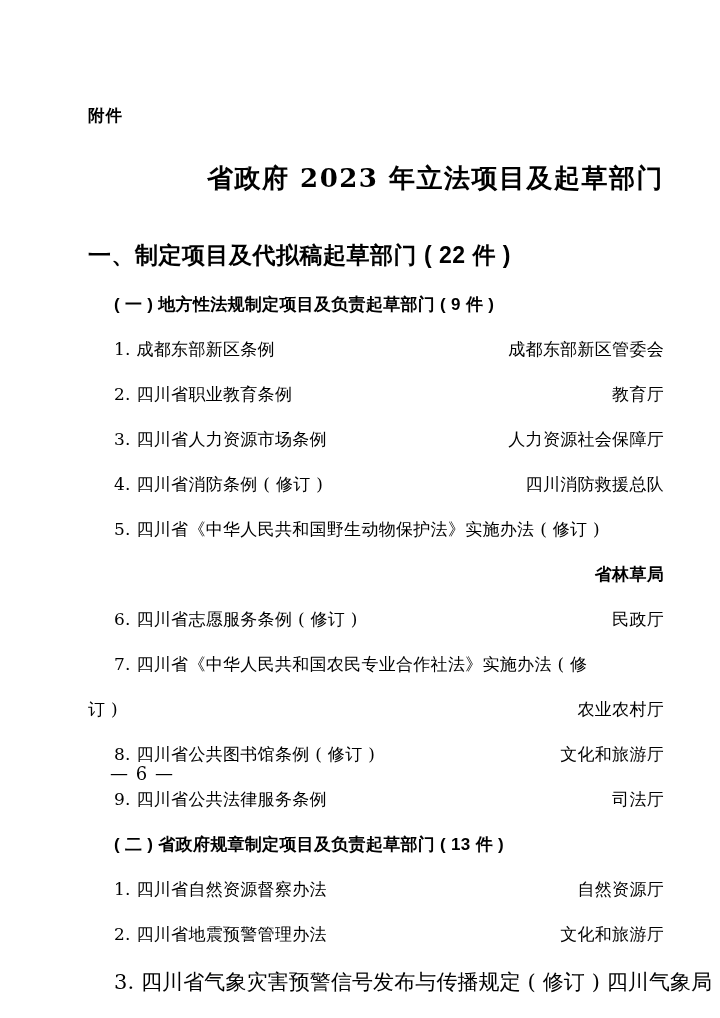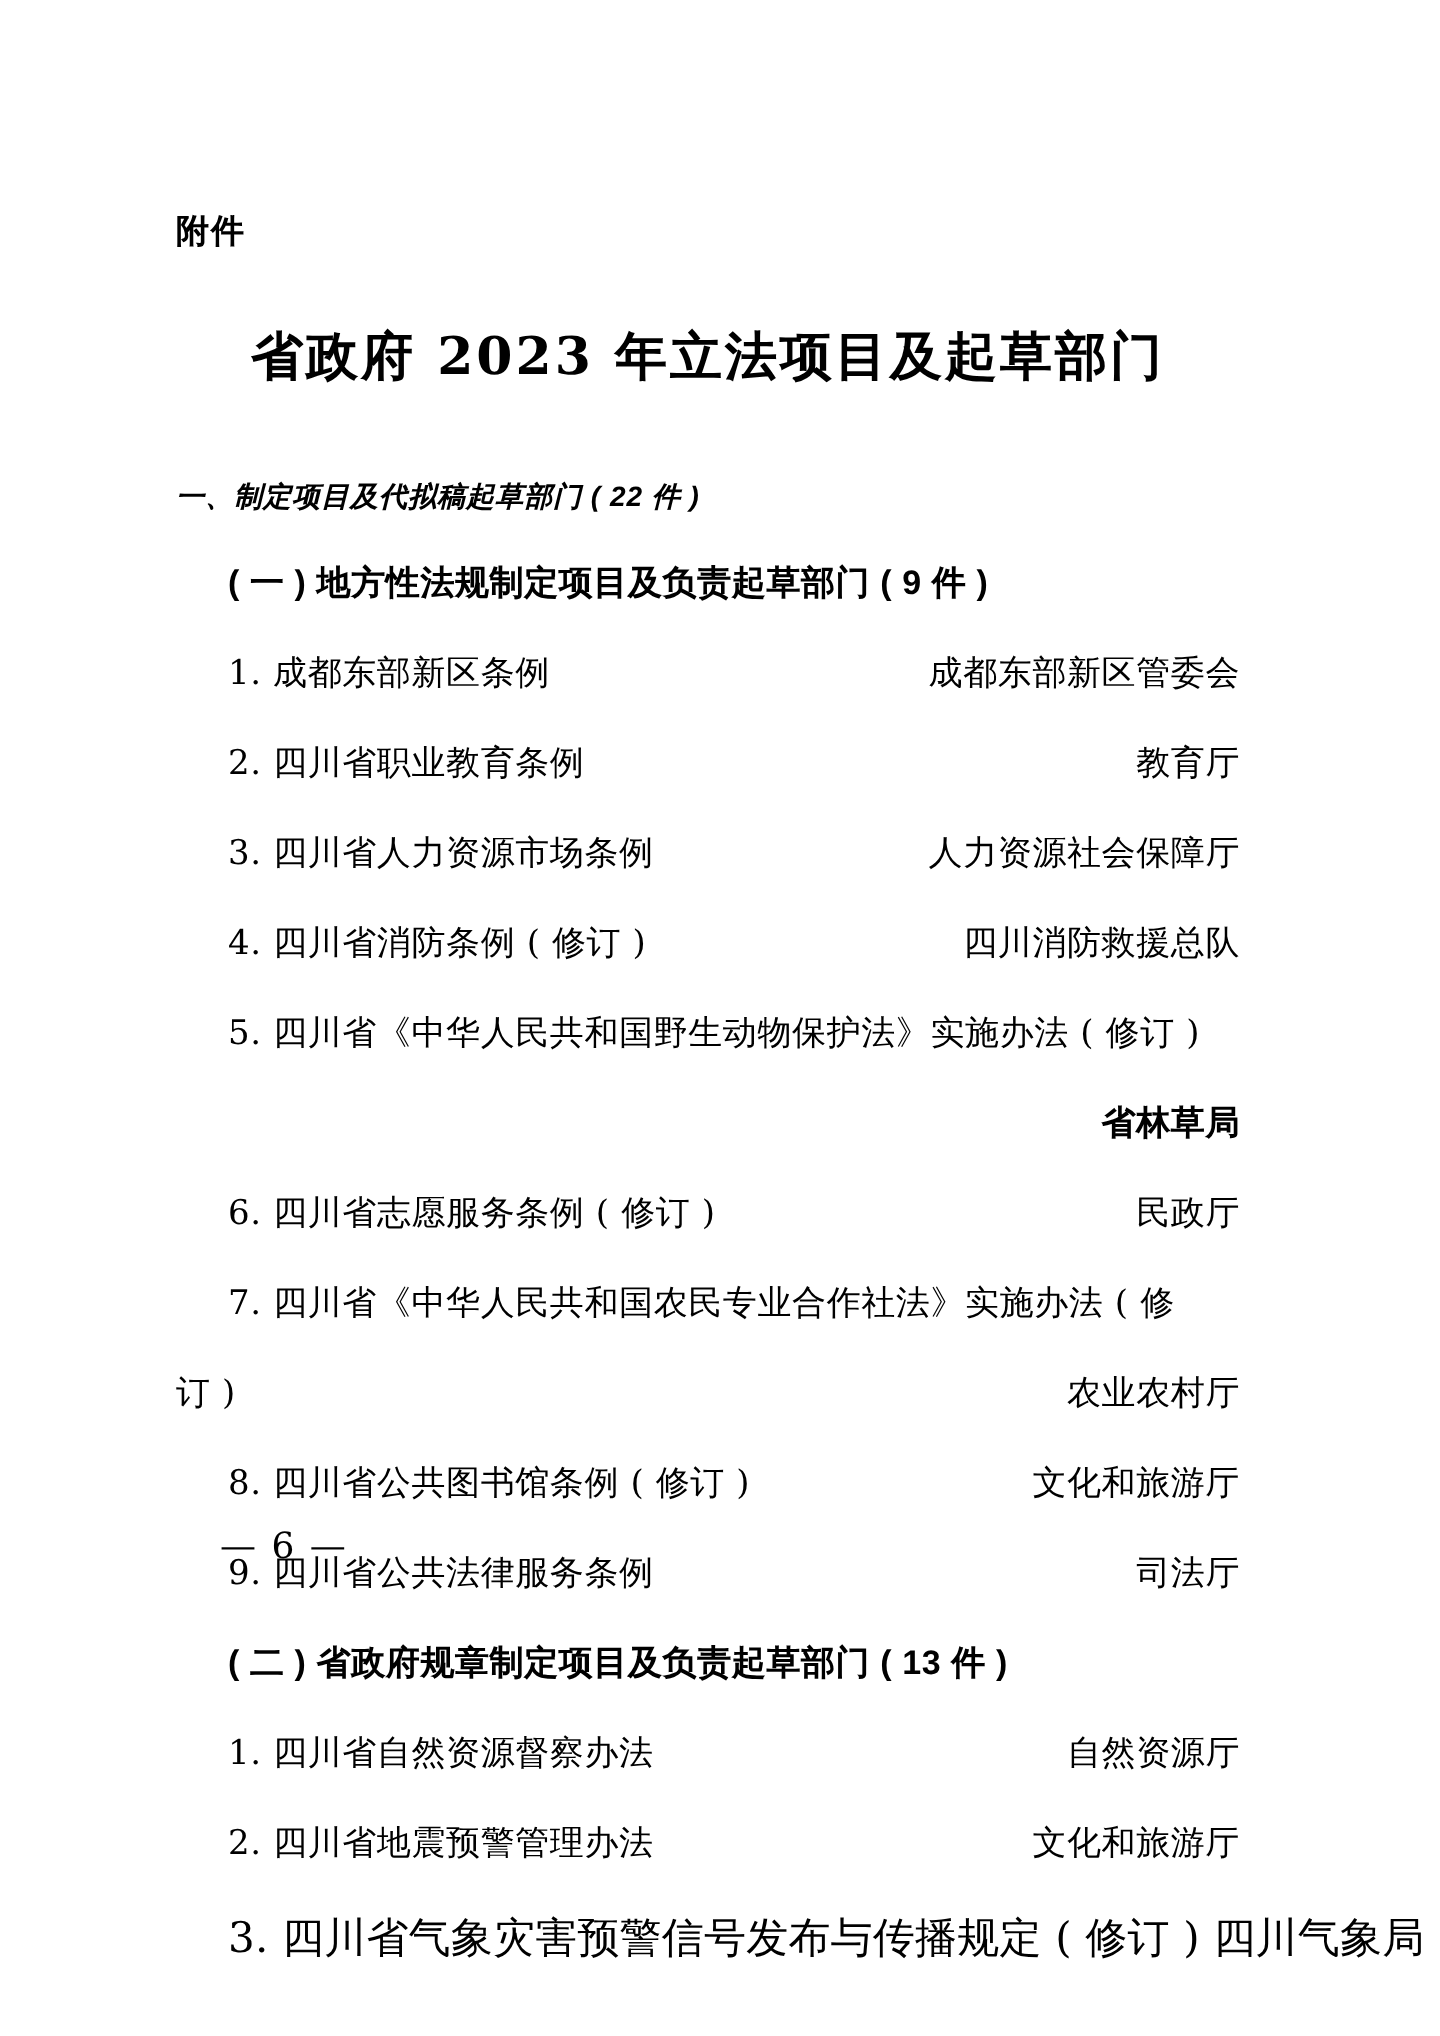--- a/index.html
+++ b/index.html
@@ -13,45 +13,44 @@
     font-family: "DejaVu Serif", "Liberation Serif", serif;
     color: #000000;
     overflow: hidden;
     position: relative;
   }
   .page {
     position: relative;
     width: 720px;
     height: 866px;
     box-sizing: border-box;
-    padding: 105px 100px 0 88px;
+    padding: 105px 56px 0 88px;
   }
   .attachment-label {
     font-family: "Liberation Sans", sans-serif;
     font-weight: bold;
     font-size: 16.5px;
     letter-spacing: 1px;
     margin: 0 0 34px 0;
   }
   .doc-title {
-    text-align: center;
+    text-align: right;
     font-family: "DejaVu Serif", "Liberation Serif", serif;
     font-weight: bold;
     font-size: 26px;
     letter-spacing: 1.5px;
     margin: 0 0 44px 0;
     white-space: nowrap;
   }
   .section-heading {
     font-family: "Liberation Sans", sans-serif;
     font-weight: bold;
-    font-size: 14px;
+    font-size: 23px;
     letter-spacing: 0.5px;
     margin: 0 0 22px 0;
-    font-style: italic;
   }
   .subsection-heading {
     font-family: Liberation Sans, sans-serif;
     font-weight: bold;
     font-size: 17px;
     letter-spacing: 0.3px;
     margin: 0 0 22px 0;
     padding-left: 26px;
   }
   .entry {

